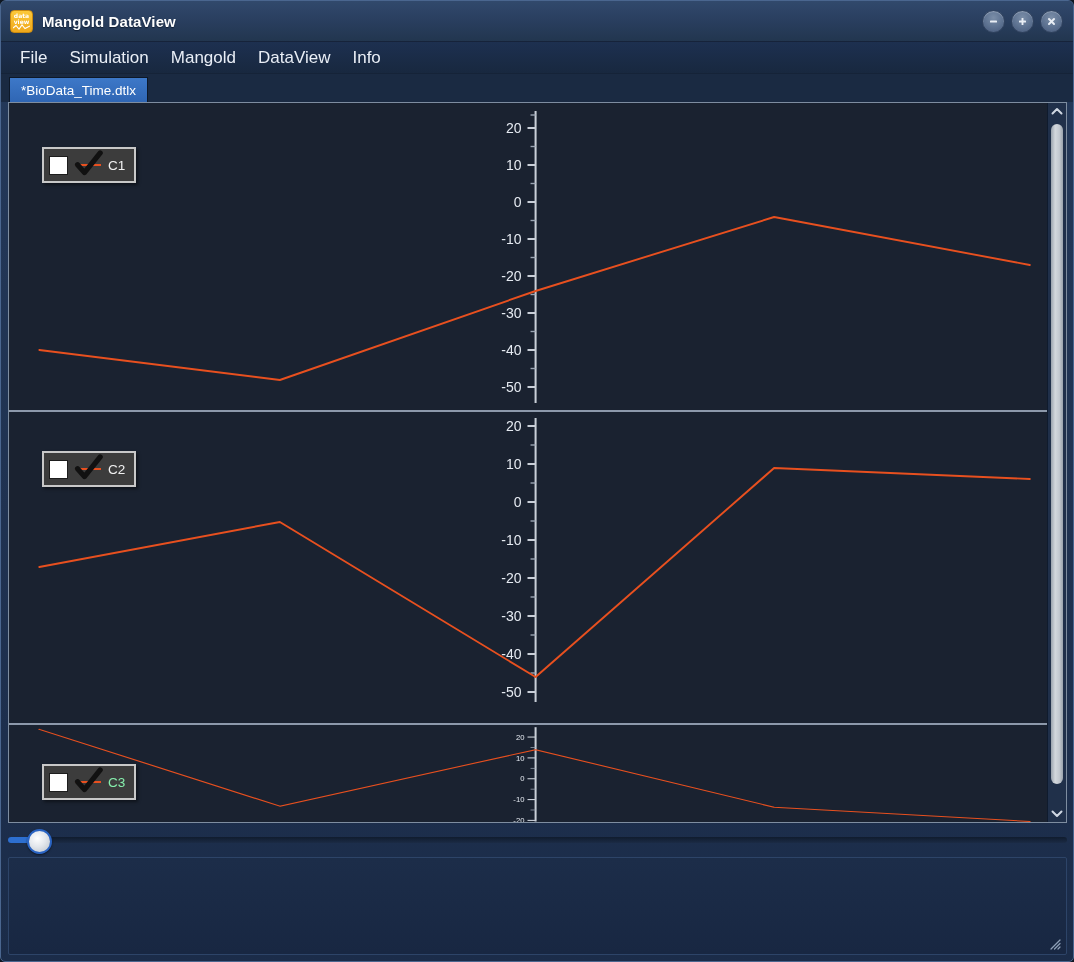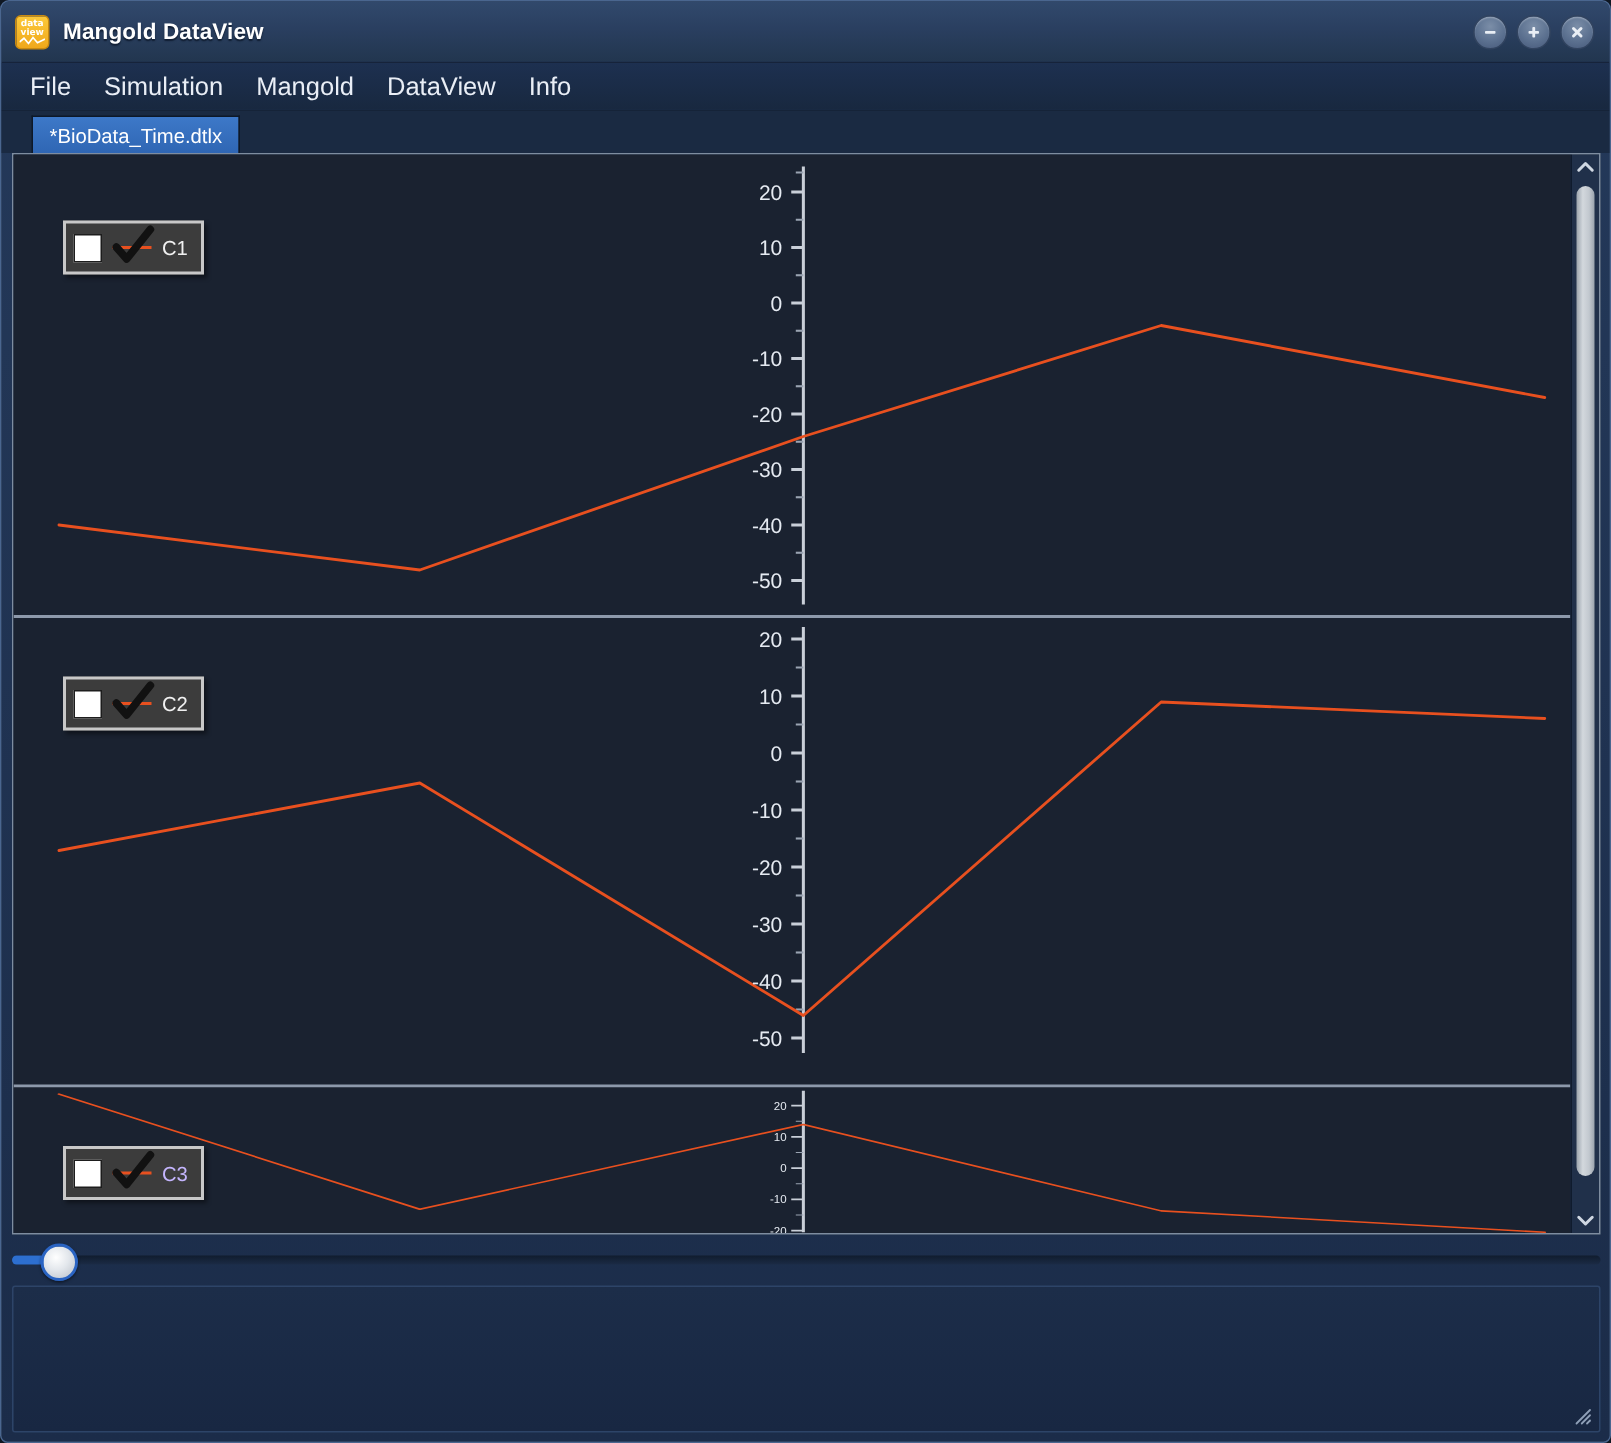--- a/index.html
+++ b/index.html
@@ -60,21 +60,21 @@
     padding-left:8px;border-bottom:1px solid #152338;
   }
   .menu-item{
     color:#e9eef6;font-size:17px;padding:4px 11px;border-radius:3px;
     cursor:default;white-space:nowrap;
   }
 
   
   .tabstrip{
     height:28px;flex:0 0 28px;display:flex;align-items:flex-end;
-    padding-left:20px;background:#1a2a42;
+    padding-left:8px;background:#1a2a42;
   }
   .tab{
     height:25px;display:flex;align-items:center;padding:0 11px;
     background:linear-gradient(180deg,#3d78c8 0%,#2f66b4 100%);
     border:1px solid #0d1828;border-bottom:none;
     color:#ffffff;font-size:13.5px;white-space:nowrap;
     box-sizing:border-box;
   }
 
   
@@ -109,21 +109,21 @@
     display:flex;align-items:center;gap:7px;
     box-shadow:2px 2px 3px rgba(0,0,0,.45);
     box-sizing:border-box;height:36px;
   }
   .legend-check{
     width:17px;height:17px;background:#ffffff;border:1px solid #1d1d1d;
     display:flex;align-items:center;justify-content:center;flex:0 0 auto;
   }
   .legend-line{width:26px;height:0;border-top:2px solid #e8501f;flex:0 0 auto;}
   .legend-label{font-size:13.5px;color:#f0f0f0;white-space:nowrap;}
-  .legend-label.accent{color:#c4b5fd;}
+  .legend-label.accent{color:#86efac;}
 
   
   .vscroll{
     flex:0 0 18px;width:18px;position:relative;
     background:#20304a;
     border-left:1px solid #0f1b2d;
     display:flex;flex-direction:column;align-items:center;
   }
   .sb-arrow{
     height:17px;width:18px;display:flex;align-items:center;justify-content:center;

